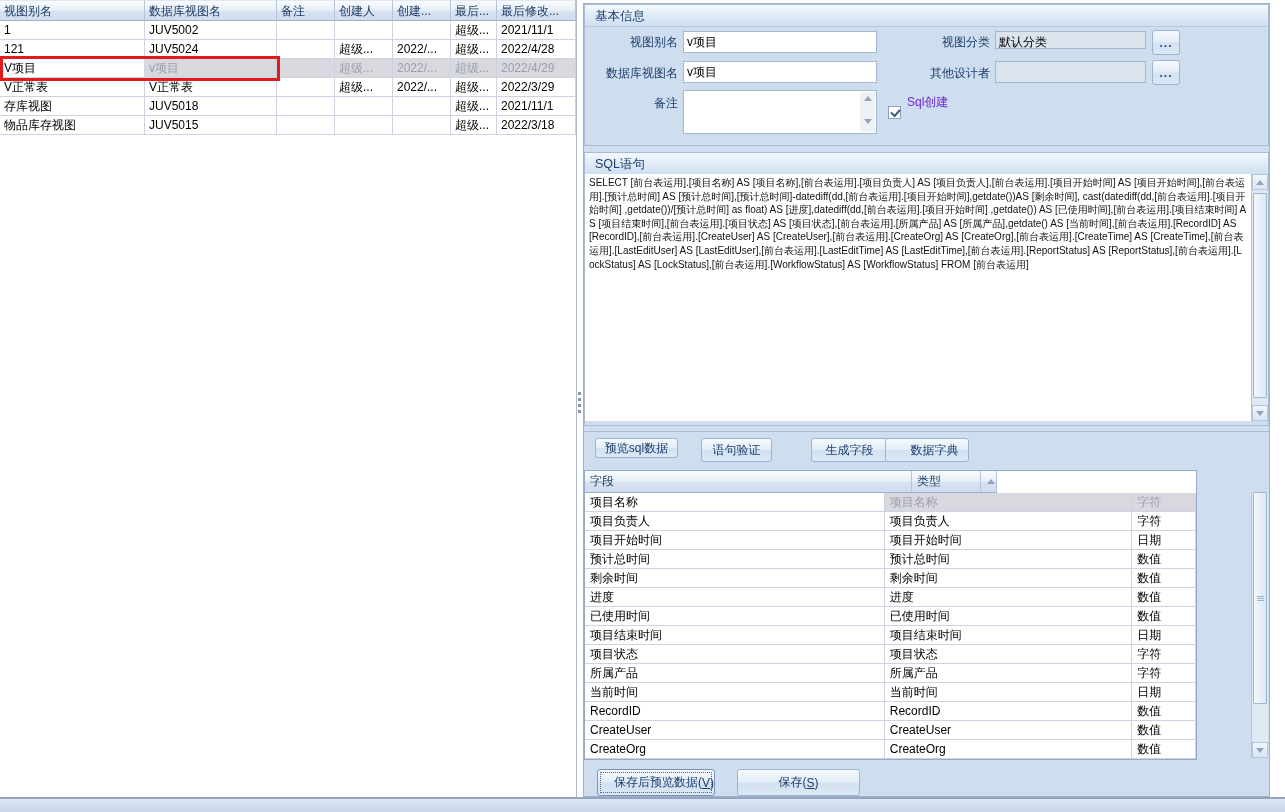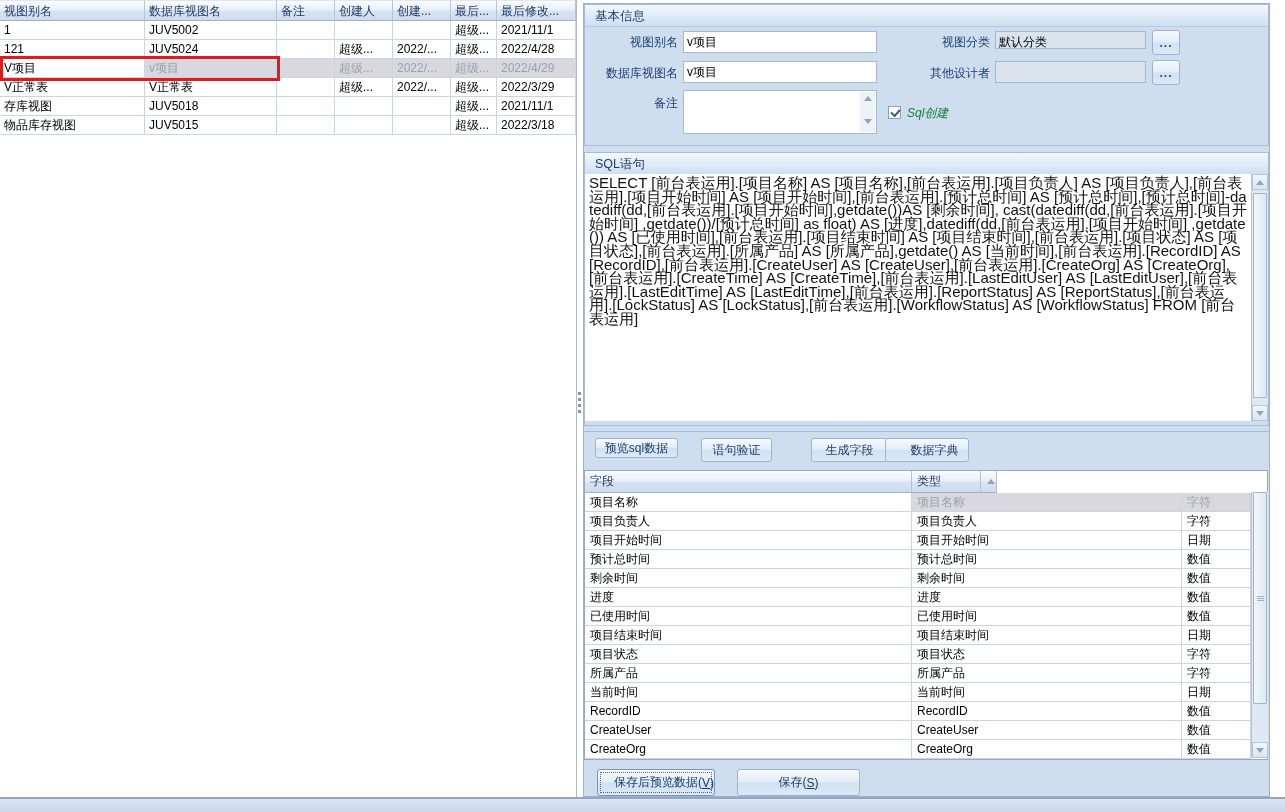--- a/index.html
+++ b/index.html
@@ -43,31 +43,31 @@
   .memo { background:#fff; border:1px solid #a4b8d0; }
   .mini-sb { right:1px; top:1px; width:15px; height:40px; background:#eef2f7; }
   .tri-up { width:0; height:0; border-left:4px solid transparent; border-right:4px solid transparent; border-bottom:5px solid #90a4bc; }
   .tri-dn { width:0; height:0; border-left:4px solid transparent; border-right:4px solid transparent; border-top:5px solid #90a4bc; }
 
   .chk { width:13px; height:13px; background:#fff; border:1px solid #8aa0bc; position:relative; }
   .chk::after { content:""; position:absolute; left:2px; top:2px; width:7px; height:4px;
     border-left:2px solid #3c5a82; border-bottom:2px solid #3c5a82; transform:rotate(-48deg); }
 
   
-  .sqlbox { background:#fff; padding:2px 4px; font-size:15px; line-height:13.6px; color:#111;
+  .sqlbox { background:#fff; padding:2px 4px; font-size:10px; line-height:13.6px; color:#111;
     white-space:pre-wrap; word-break:break-all; overflow:hidden; }
   .vscroll { background:#dfe9f4; border-left:1px solid #b4c6da; }
   .sb-btn { height:16px; background:linear-gradient(180deg,#f0f6fb,#d9e6f3); border:1px solid #b4c6da;
     display:flex; align-items:center; justify-content:center; }
   .sb-thumb { position:absolute; left:1px; width:14px; background:linear-gradient(90deg,#f2f7fb,#dce8f4);
     border:1px solid #9fb6d0; border-radius:1px; display:flex; align-items:center; justify-content:center; }
   .grip { width:7px; height:5px; background:repeating-linear-gradient(180deg,#9db2cc 0 1px,rgba(0,0,0,0) 1px 2px); }
 
   
-  .fg { left:584px; top:470px; width:684px; background:#fff; border:1px solid #94aac8; }
+  .fg { left:584px; top:470px; width:613px; background:#fff; border:1px solid #94aac8; }
   .fg-head { display:flex; height:22px; }
   .fg-hc { background:linear-gradient(180deg,#fafcfe 0%,#e9f0f8 45%,#d8e3f1 55%,#cfdcee 100%);
     border-right:1px solid #b6c2d6; border-bottom:1px solid #9fb2cc; color:#1e3c64; line-height:21px; padding-left:5px; }
   .fg-row { display:flex; height:19px; }
   .fg-c { border-right:1px solid #ccd4e4; border-bottom:1px solid #ccd4e4; line-height:18px; padding-left:5px;
     overflow:hidden; white-space:nowrap; background:#fff; }
   .fg-row.first .fg-c.aliassel { background:#d8d8de; color:#9ca0ac; }
   .fc0{width:327px}.fc1{width:270px}.fc2{width:69px}
 
   
@@ -175,21 +175,21 @@
 
 <div class="abs flabel" style="left:585px; top:92px; width:93px;">备注</div>
 <div class="abs memo" style="left:683px; top:90px; width:194px; height:44px;">
   <span></span>
   <div class="abs mini-sb">
     <div class="tri-up" style="margin:4px auto 0;"></div>
     <div class="tri-dn" style="margin:18px auto 0;"></div>
   </div>
 </div>
 <div class="abs chk" style="left:888px; top:106px;"></div>
-<div class="abs" style="left:907px; top:105px; color:#15803d;font-style:italic;">Sql创建</div>
+<div class="abs" style="left:907px; top:94px; color:#6d28d9;">Sql创建</div>
 
 <div class="abs groupbox" style="left:584px; top:152px; width:685px; height:274px;">
   <div class="gb-head">SQL语句</div>
 </div>
 <div class="abs sqlbox" style="left:585px; top:174px; width:666px; height:247px;">SELECT [前台表运用].[项目名称] AS [项目名称],[前台表运用].[项目负责人] AS [项目负责人],[前台表运用].[项目开始时间] AS [项目开始时间],[前台表运用].[预计总时间] AS [预计总时间],[预计总时间]-datediff(dd,[前台表运用].[项目开始时间],getdate())AS [剩余时间], cast(datediff(dd,[前台表运用].[项目开始时间] ,getdate())/[预计总时间] as float) AS [进度],datediff(dd,[前台表运用].[项目开始时间] ,getdate()) AS [已使用时间],[前台表运用].[项目结束时间] AS [项目结束时间],[前台表运用].[项目状态] AS [项目状态],[前台表运用].[所属产品] AS [所属产品],getdate() AS [当前时间],[前台表运用].[RecordID] AS [RecordID],[前台表运用].[CreateUser] AS [CreateUser],[前台表运用].[CreateOrg] AS [CreateOrg],[前台表运用].[CreateTime] AS [CreateTime],[前台表运用].[LastEditUser] AS [LastEditUser],[前台表运用].[LastEditTime] AS [LastEditTime],[前台表运用].[ReportStatus] AS [ReportStatus],[前台表运用].[LockStatus] AS [LockStatus],[前台表运用].[WorkflowStatus] AS [WorkflowStatus] FROM [前台表运用]</div>
 <div class="abs vscroll" style="left:1251px; top:174px; width:17px; height:247px;">
   <div class="sb-btn">
       <div class="tri-up"></div>
     </div>
   <div class="sb-thumb" style="top:19px; height:205px;"></div>

